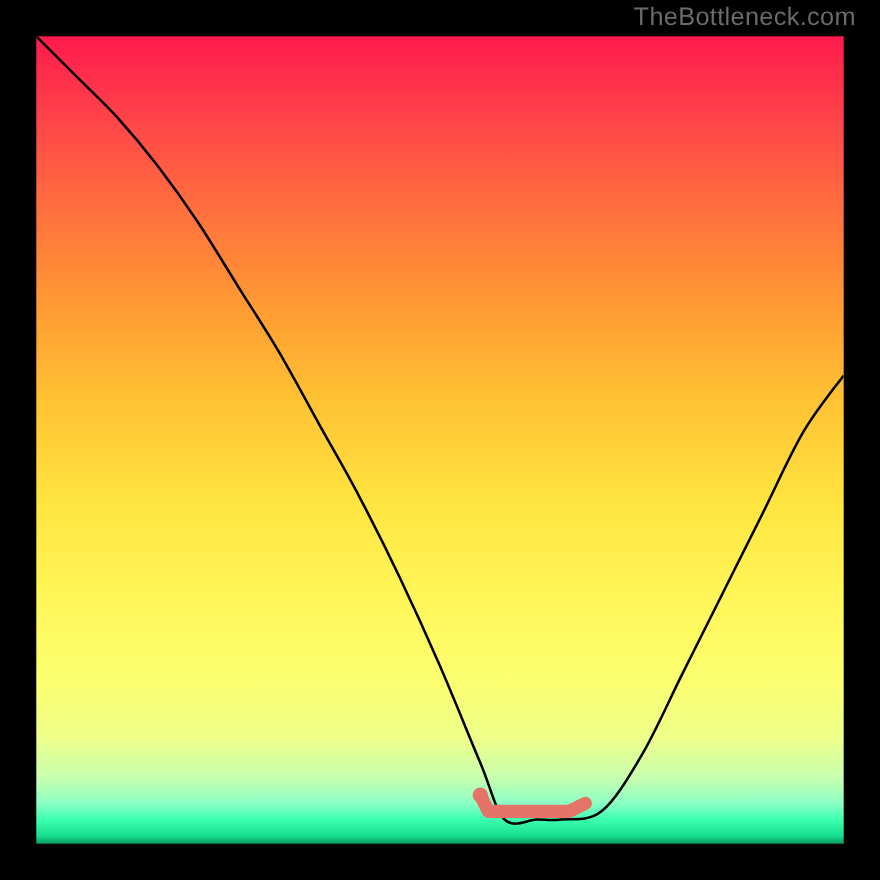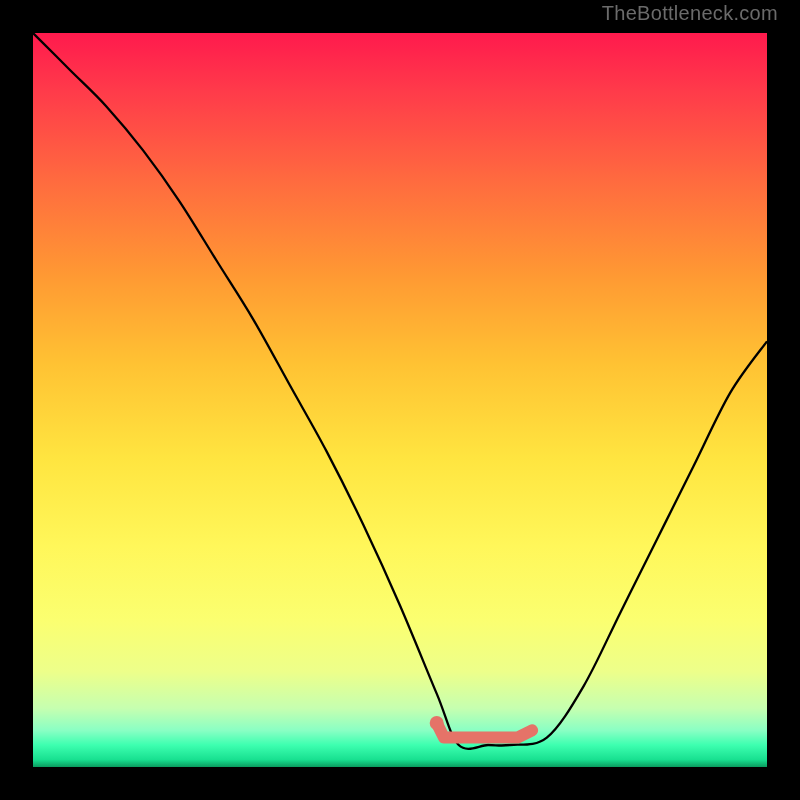--- a/index.html
+++ b/index.html
@@ -41,21 +41,21 @@
       #18e090 99%,
       #0a9c5f 100%
     );
     overflow: hidden;
   }
   .watermark {
     position: absolute;
     top: 2px;
     right: 22px;
     color: #6b6b6b;
-    font-size: 20px;
+    font-size: 23px;
     letter-spacing: 0.3px;
     font-weight: 500;
   }
   svg.curve {
     position: absolute;
     left: 0;
     top: 0;
     width: 734px;
     height: 734px;
     pointer-events: none;

